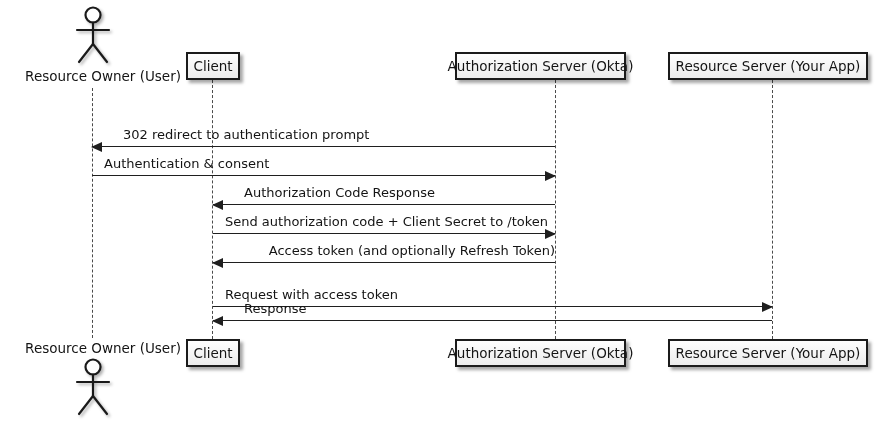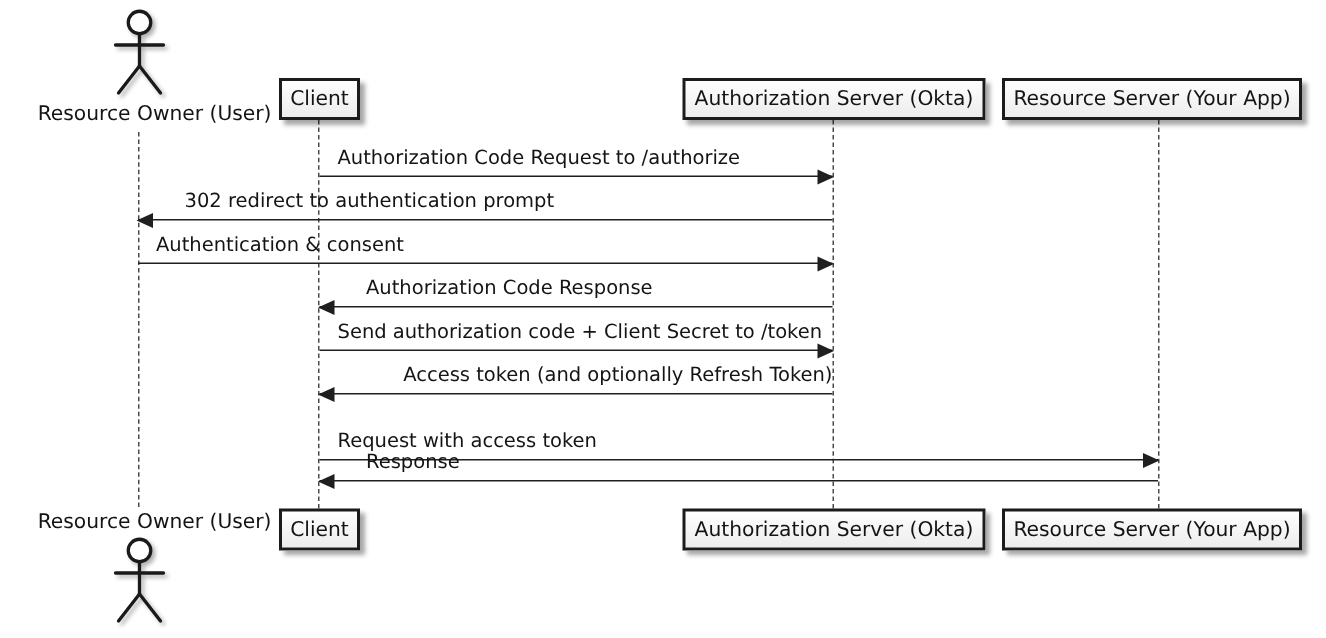--- a/index.html
+++ b/index.html
@@ -34,21 +34,21 @@
     background: linear-gradient(to bottom, #fefefe, #ececec);
     box-shadow: 3px 3px 3px rgba(0,0,0,0.35);
     display: flex; align-items: center; justify-content: center;
     font-size: 13.5px;
     white-space: nowrap;
     padding: 0 6px;
   }
   .pbox.top { top: 52px; }
   .pbox.bot { top: 339px; }
   .pb-client { left: 186px; width: 54px;  }
-  .pb-auth   { left: 455px; width: 202px; }
+  .pb-auth   { left: 455px; width: 171px; }
   .pb-res    { left: 668px; width: 200px; }
 
   
   .actor-figure {
     position: absolute;
     left: 72px;
     width: 42px; height: 62px;
     filter: drop-shadow(2.5px 2.5px 1.5px #b0b0b0);
   }
   .actor-figure.top { top: 5px; }
@@ -126,25 +126,20 @@
   </svg>
 
   <div class="pbox top pb-client">Client</div>
   <div class="pbox top pb-auth">Authorization Server (Okta)</div>
   <div class="pbox top pb-res">Resource Server (Your App)</div>
 
   <div class="pbox bot pb-client">Client</div>
   <div class="pbox bot pb-auth">Authorization Server (Okta)</div>
   <div class="pbox bot pb-res">Resource Server (Your App)</div>
 
-  <div class="msg r m1">
-    <span class="lbl">Authorization Code Request to /authorize</span>
-    <div class="line"></div>
-    <div class="head"></div>
-  </div>
 
   <div class="msg l m2">
     <span class="lbl">302 redirect to authentication prompt</span>
     <div class="line"></div>
     <div class="head"></div>
   </div>
 
   <div class="msg r m3">
     <span class="lbl">Authentication &amp; consent</span>
     <div class="line"></div>

